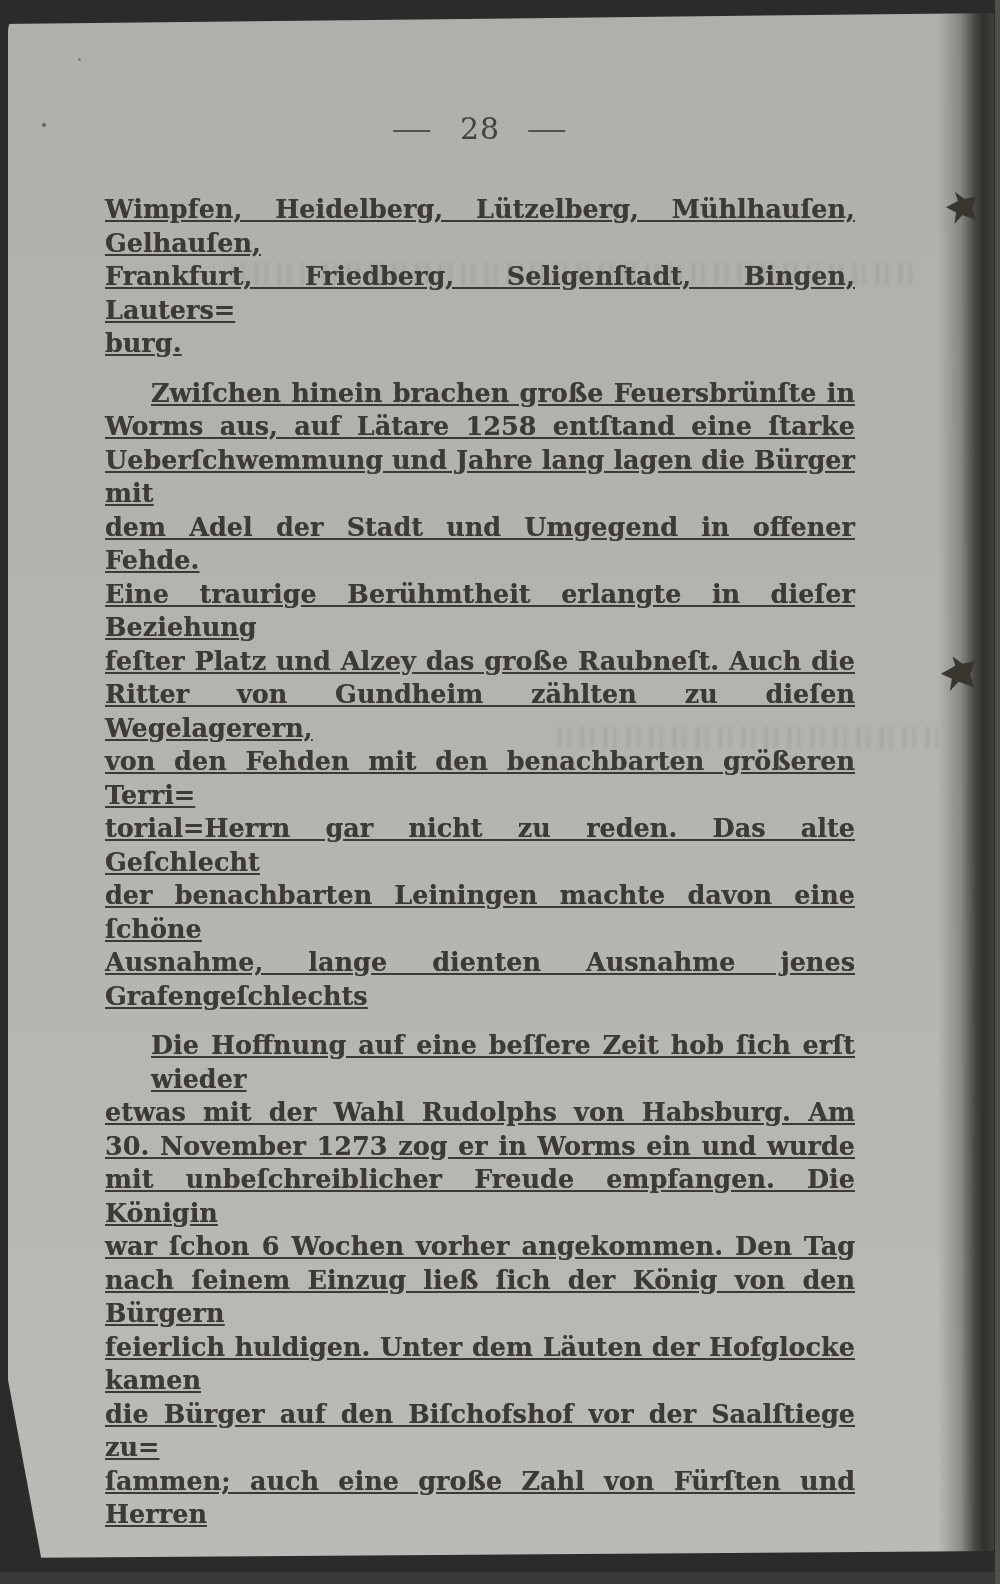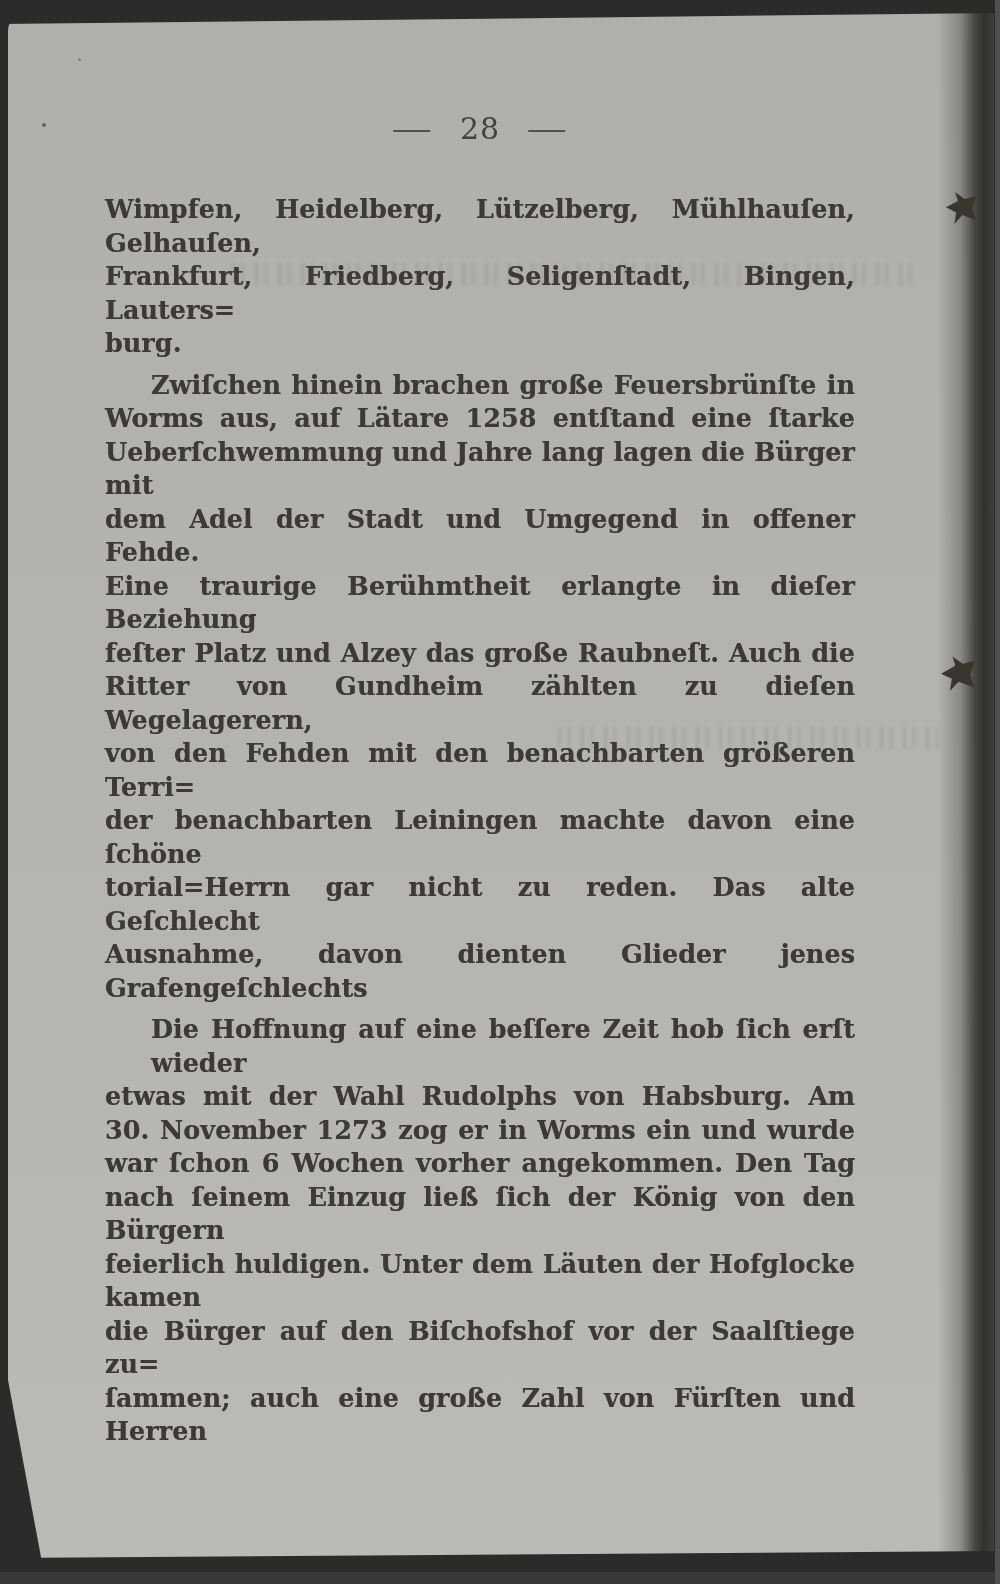--- a/index.html
+++ b/index.html
@@ -65,25 +65,26 @@
   }
   .page-header .dash{transform:scaleX(1.35);opacity:.85;}
   
   .body-text{
     position:absolute;left:105px;top:193px;width:750px;
     color:var(--ink);
     font-size:25.5px;font-weight:700;line-height:33.5px;
     text-shadow:0 0 0.6px rgba(45,42,38,0.55);
   }
   .para{margin:0;}
-  .para + .para{margin-top:8px;}
+  .para + .para{margin-top:16px;}
   .line{
     text-align:justify;
     text-align-last:justify;
     white-space:normal;
+    text-decoration:underline;
   }
   .line.last{text-align-last:left;}
   .line.first-indent{padding-left:46px;}
   
   .ghost{
     position:absolute;height:22px;
     background:repeating-linear-gradient(90deg,
       rgba(84,81,76,0.45) 0 3px, rgba(84,81,76,0) 3px 9px,
       rgba(84,81,76,0.28) 9px 13px, rgba(84,81,76,0) 13px 23px);
     filter:blur(1.6px);
@@ -138,28 +139,29 @@
     </div>
     <div class="para">
       <div class="line first-indent">Zwiſchen hinein brachen große Feuersbrünſte in</div>
       <div class="line">Worms aus, auf Lätare 1258 entſtand eine ſtarke</div>
       <div class="line">Ueberſchwemmung und Jahre lang lagen die Bürger mit</div>
       <div class="line">dem Adel der Stadt und Umgegend in offener Fehde.</div>
       <div class="line">Eine traurige Berühmtheit erlangte in dieſer Beziehung</div>
       <div class="line">feſter Platz und Alzey das große Raubneſt. Auch die</div>
       <div class="line">Ritter von Gundheim zählten zu dieſen Wegelagerern,</div>
       <div class="line">von den Fehden mit den benachbarten größeren Terri=</div>
+      <div class="line">torial=Herrn gar nicht zu reden. Das alte Geſchlecht</div>
       <div class="line">der benachbarten Leiningen machte davon eine ſchöne</div>
-      <div class="line">torial=Herrn gar nicht zu reden. Das alte Geſchlecht</div>
-      <div class="line">Ausnahme, davon dienten Glieder jenes Grafengeſchlechts</div>
+      <div class="line">Ausnahme, lange dienten Ausnahme jenes Grafengeſchlechts</div>
     </div>
     <div class="para">
       <div class="line first-indent">Die Hoffnung auf eine beſſere Zeit hob ſich erſt wieder</div>
       <div class="line">etwas mit der Wahl Rudolphs von Habsburg. Am</div>
       <div class="line">30. November 1273 zog er in Worms ein und wurde</div>
+      <div class="line">mit unbeſchreiblicher Freude empfangen. Die Königin</div>
       <div class="line">war ſchon 6 Wochen vorher angekommen. Den Tag</div>
       <div class="line">nach ſeinem Einzug ließ ſich der König von den Bürgern</div>
       <div class="line">feierlich huldigen. Unter dem Läuten der Hofglocke kamen</div>
       <div class="line">die Bürger auf den Biſchofshof vor der Saalſtiege zu=</div>
       <div class="line">ſammen; auch eine große Zahl von Fürſten und Herren</div>
     </div>
   </div>
 
 <div class="ghost ghost-a"></div>
 <div class="ghost ghost-b"></div>

